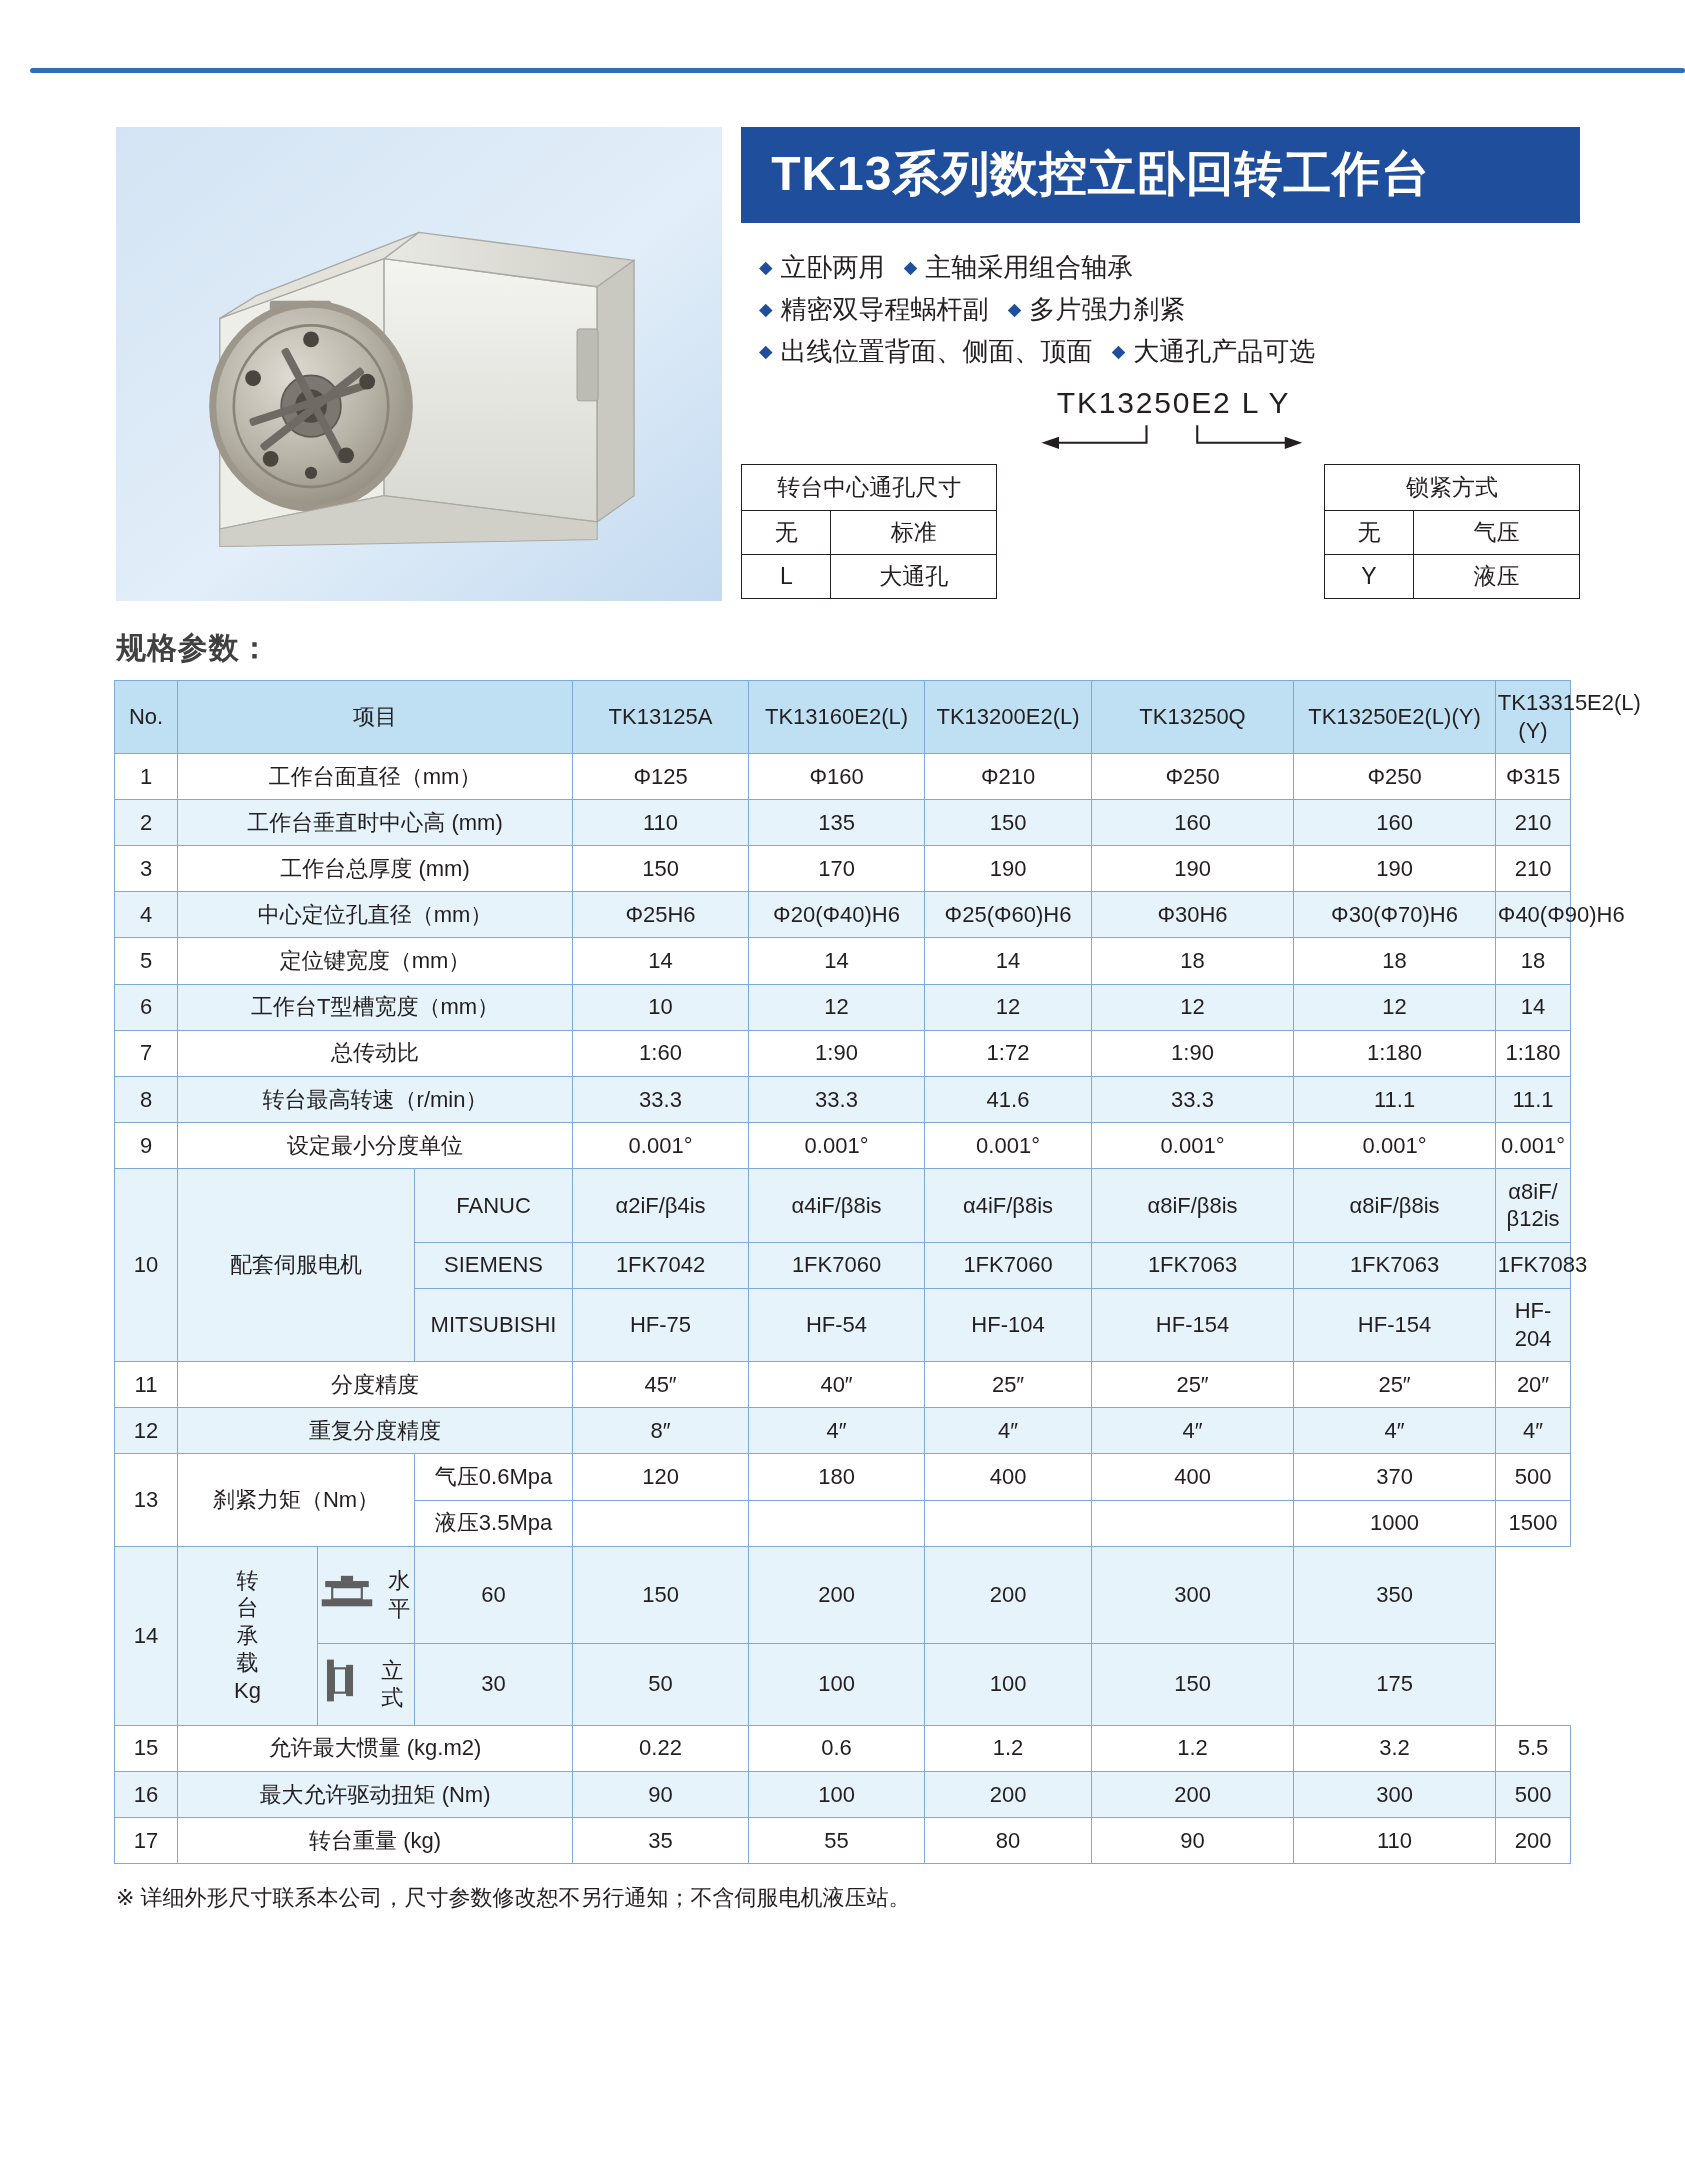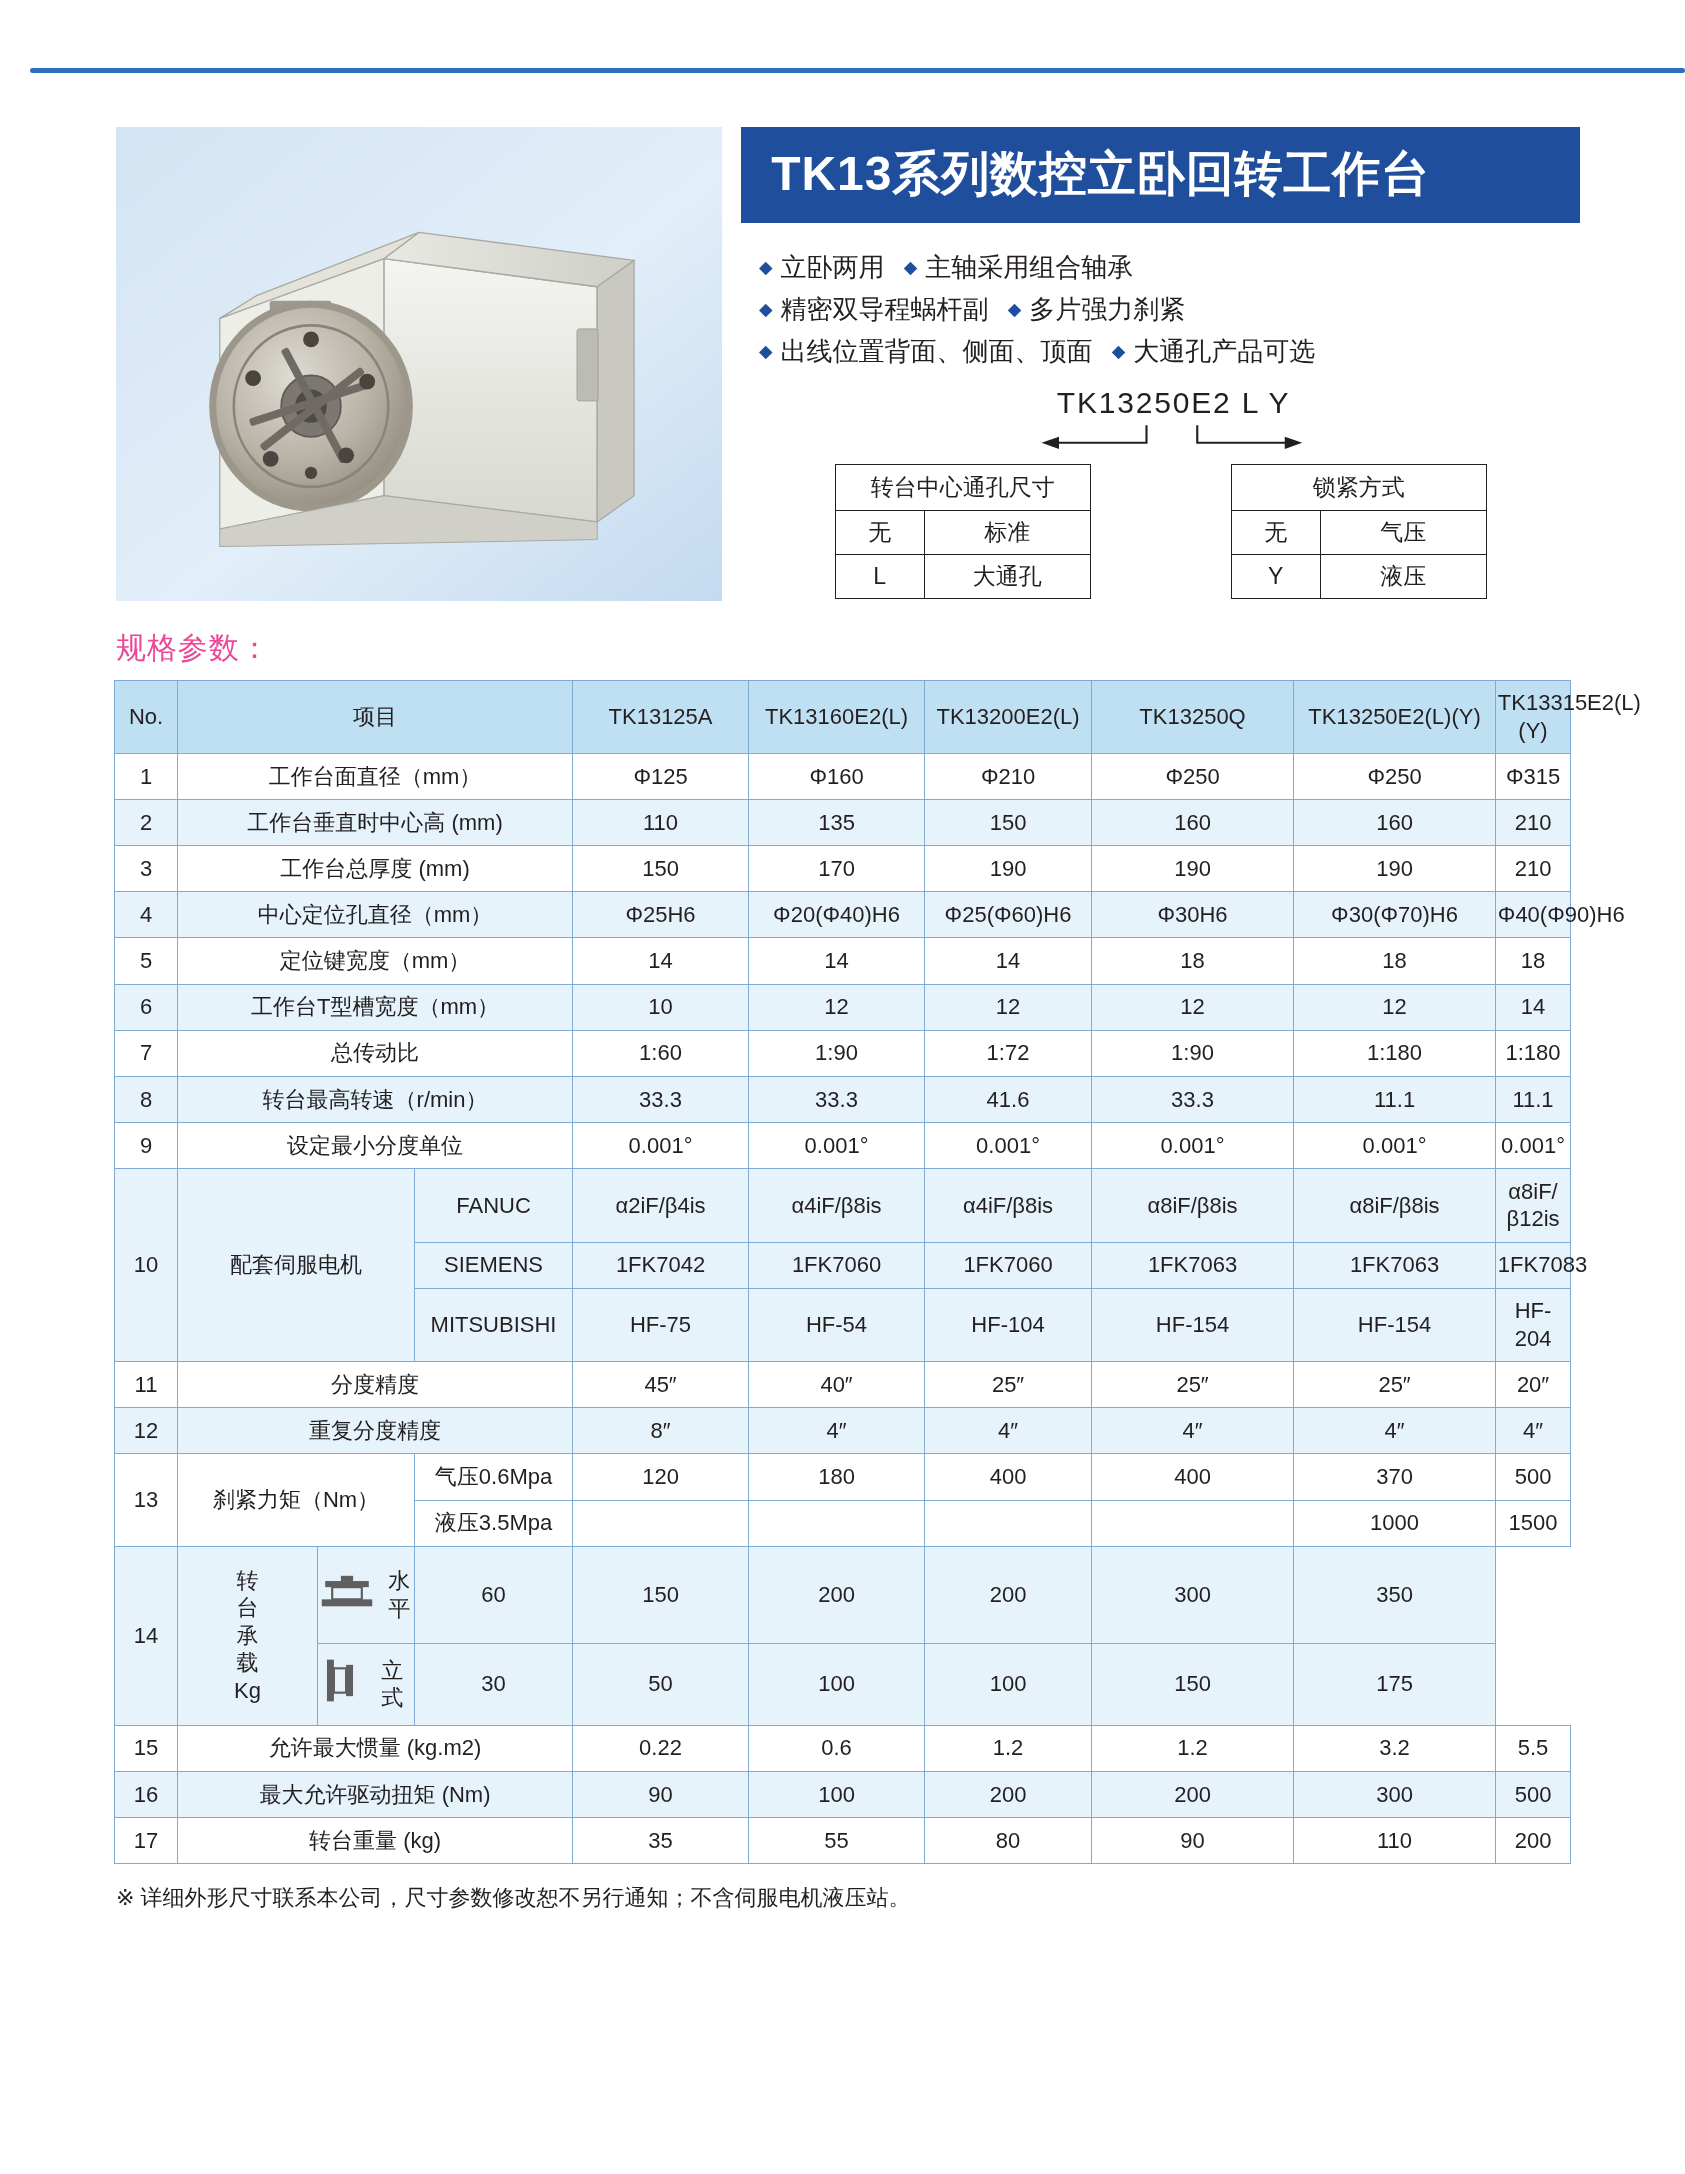--- a/index.html
+++ b/index.html
@@ -132,21 +132,21 @@
     color:#231f20;
     padding-left:26px;
   }
   .arrows{
     position:relative;
     height:42px;
   }
   .arrows svg{position:absolute;left:0;top:0;}
   .opt-tables{
     display:flex;
-    justify-content:center;
+    justify-content:space-between;
     gap:140px;
     margin-top:1.8px;
   }
   .opt-table{
     border:1.8px solid #231f20;
     border-collapse:collapse;
   }
   .opt-table td{
     border:1.8px solid #231f20;
     font-size:23px;
@@ -155,22 +155,22 @@
     height:26px;
   }
   .opt-head td{font-size:23px;padding:7px 12.3px;}
   .opt-w1{width:88px;}
   .opt-w2{width:165px;}
 
   
   .spec-title{
     margin:23px 0 10.5px 116px;
     font-size:30px;
-    font-weight:normal;
-    color:#ec4899;
+    font-weight:bold;
+    color:#404040;
     letter-spacing:0.9px;
   }
   table.spec{
     border-collapse:collapse;
     margin:0 auto;
     width:1457px;
     table-layout:fixed;
   }
   table.spec td,table.spec th{
     border:0.9px solid #7fa9d6;

